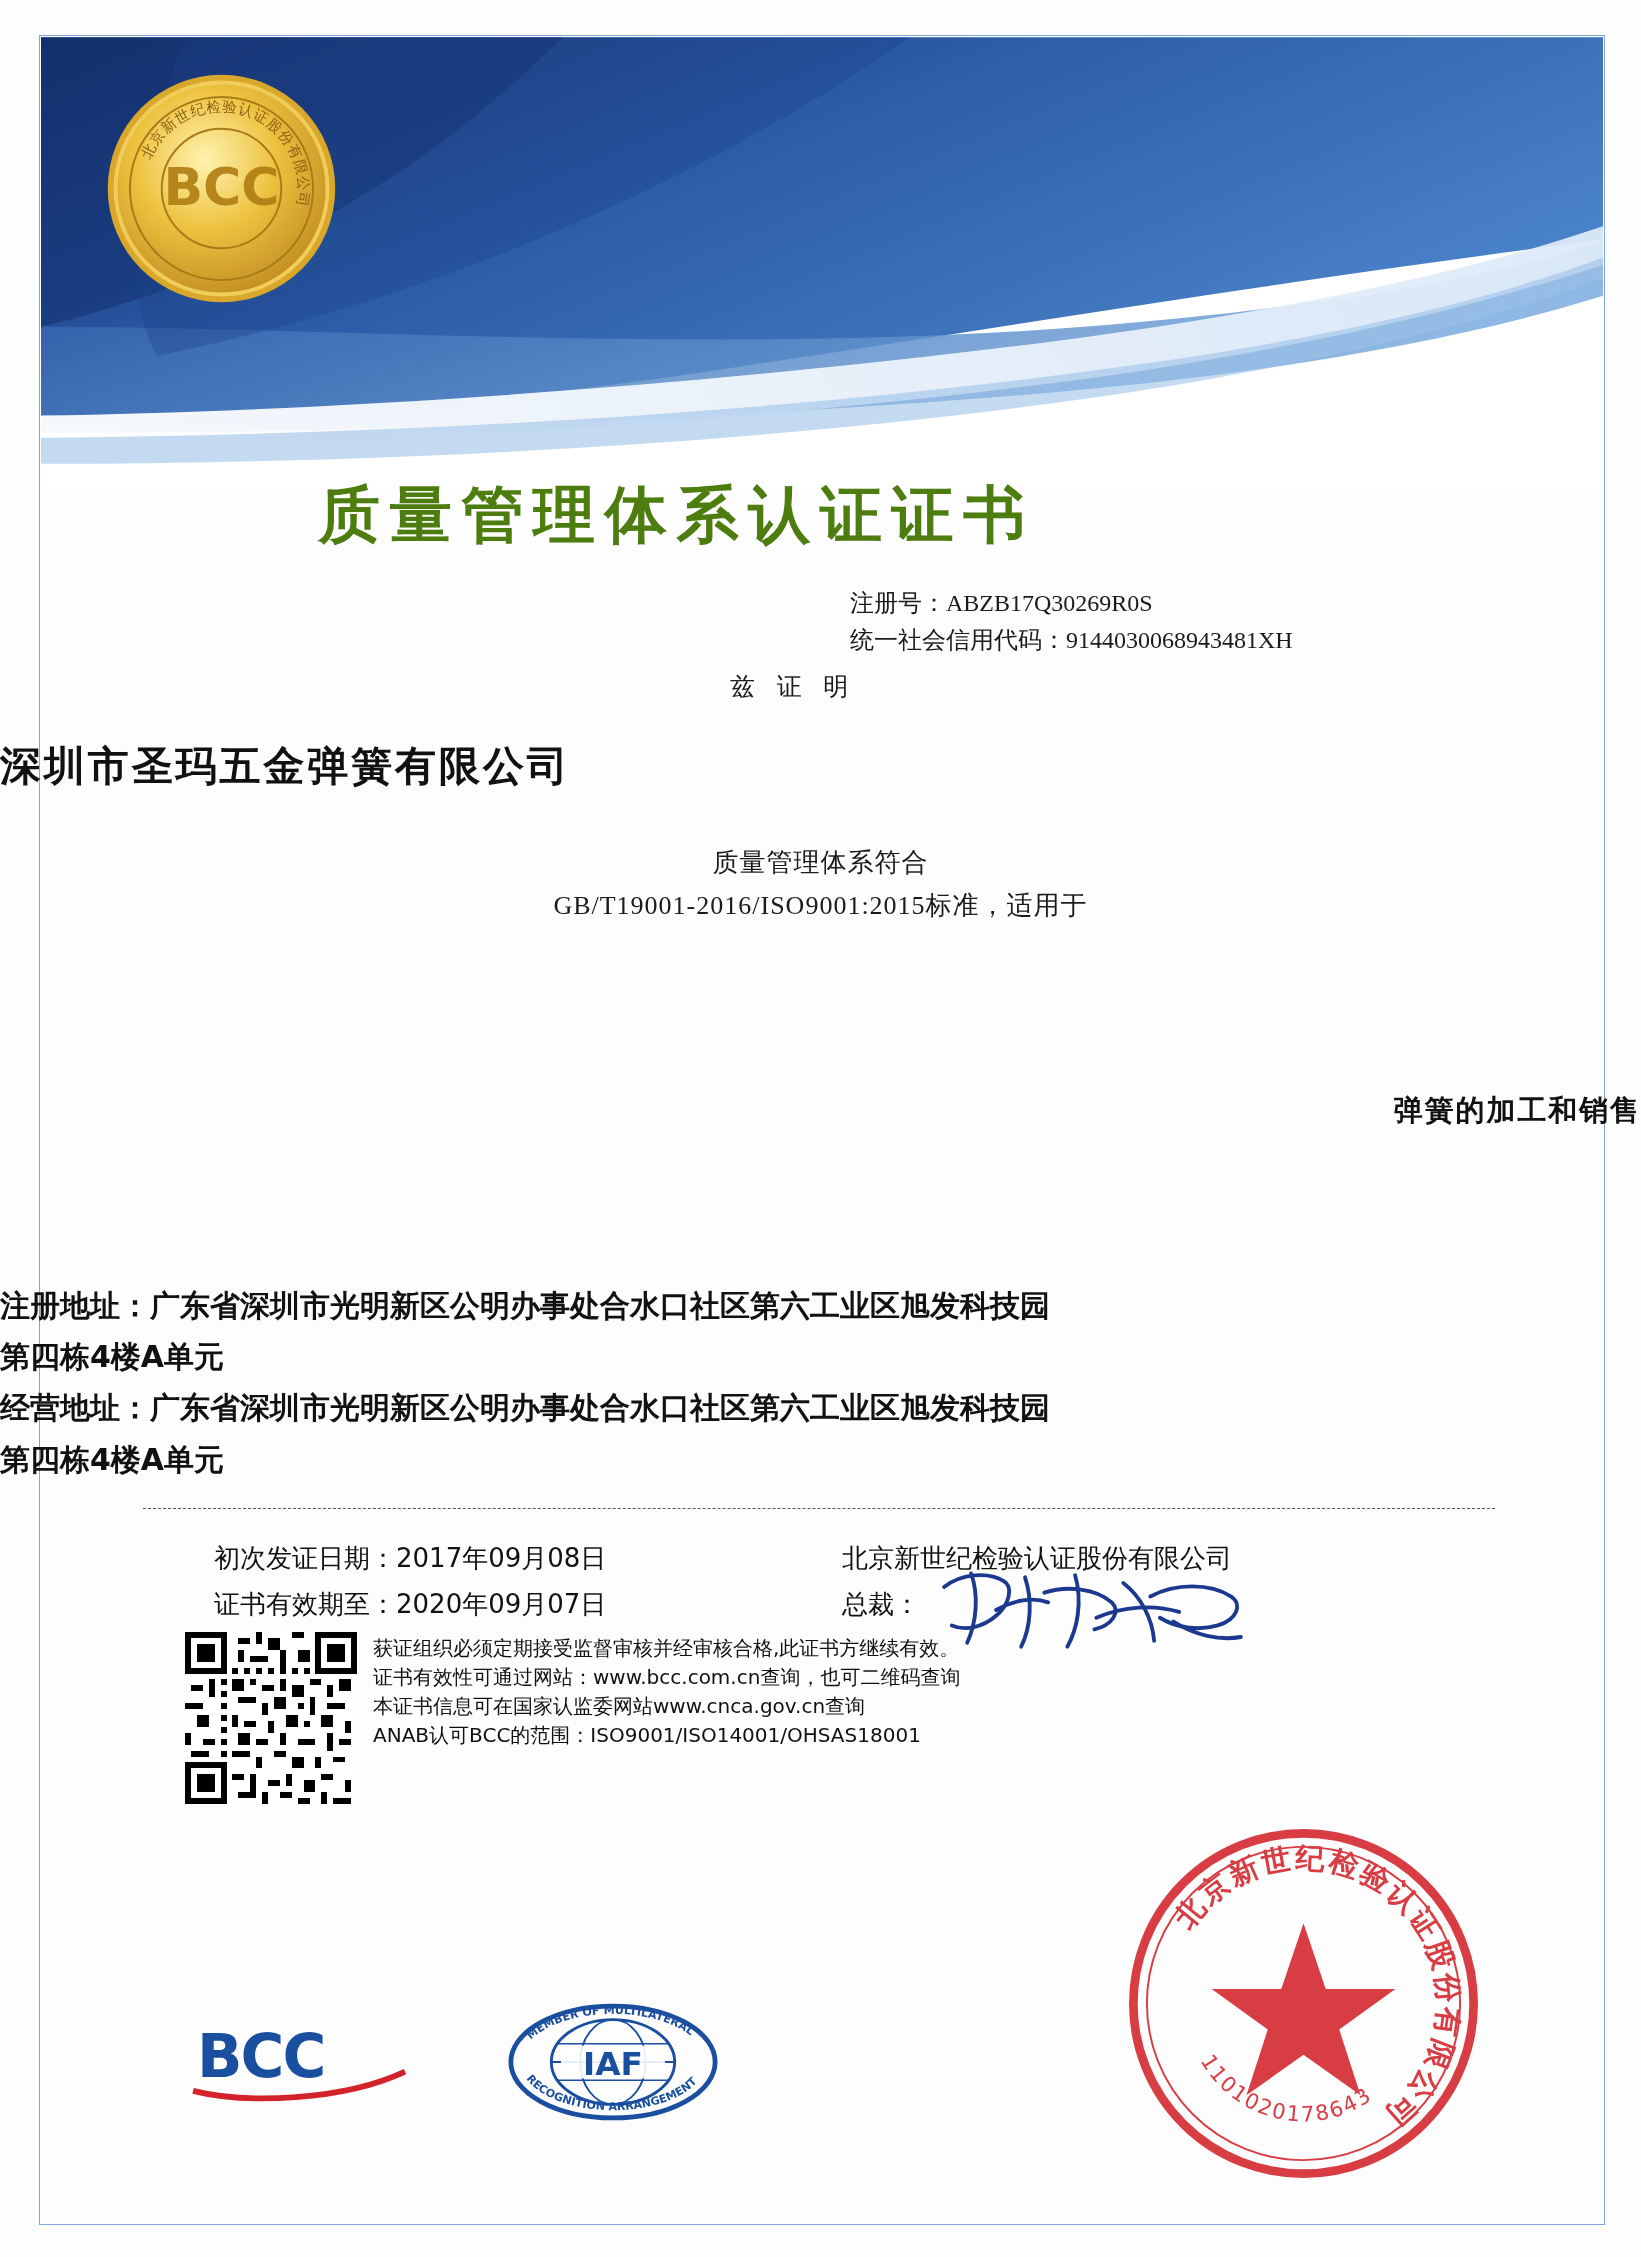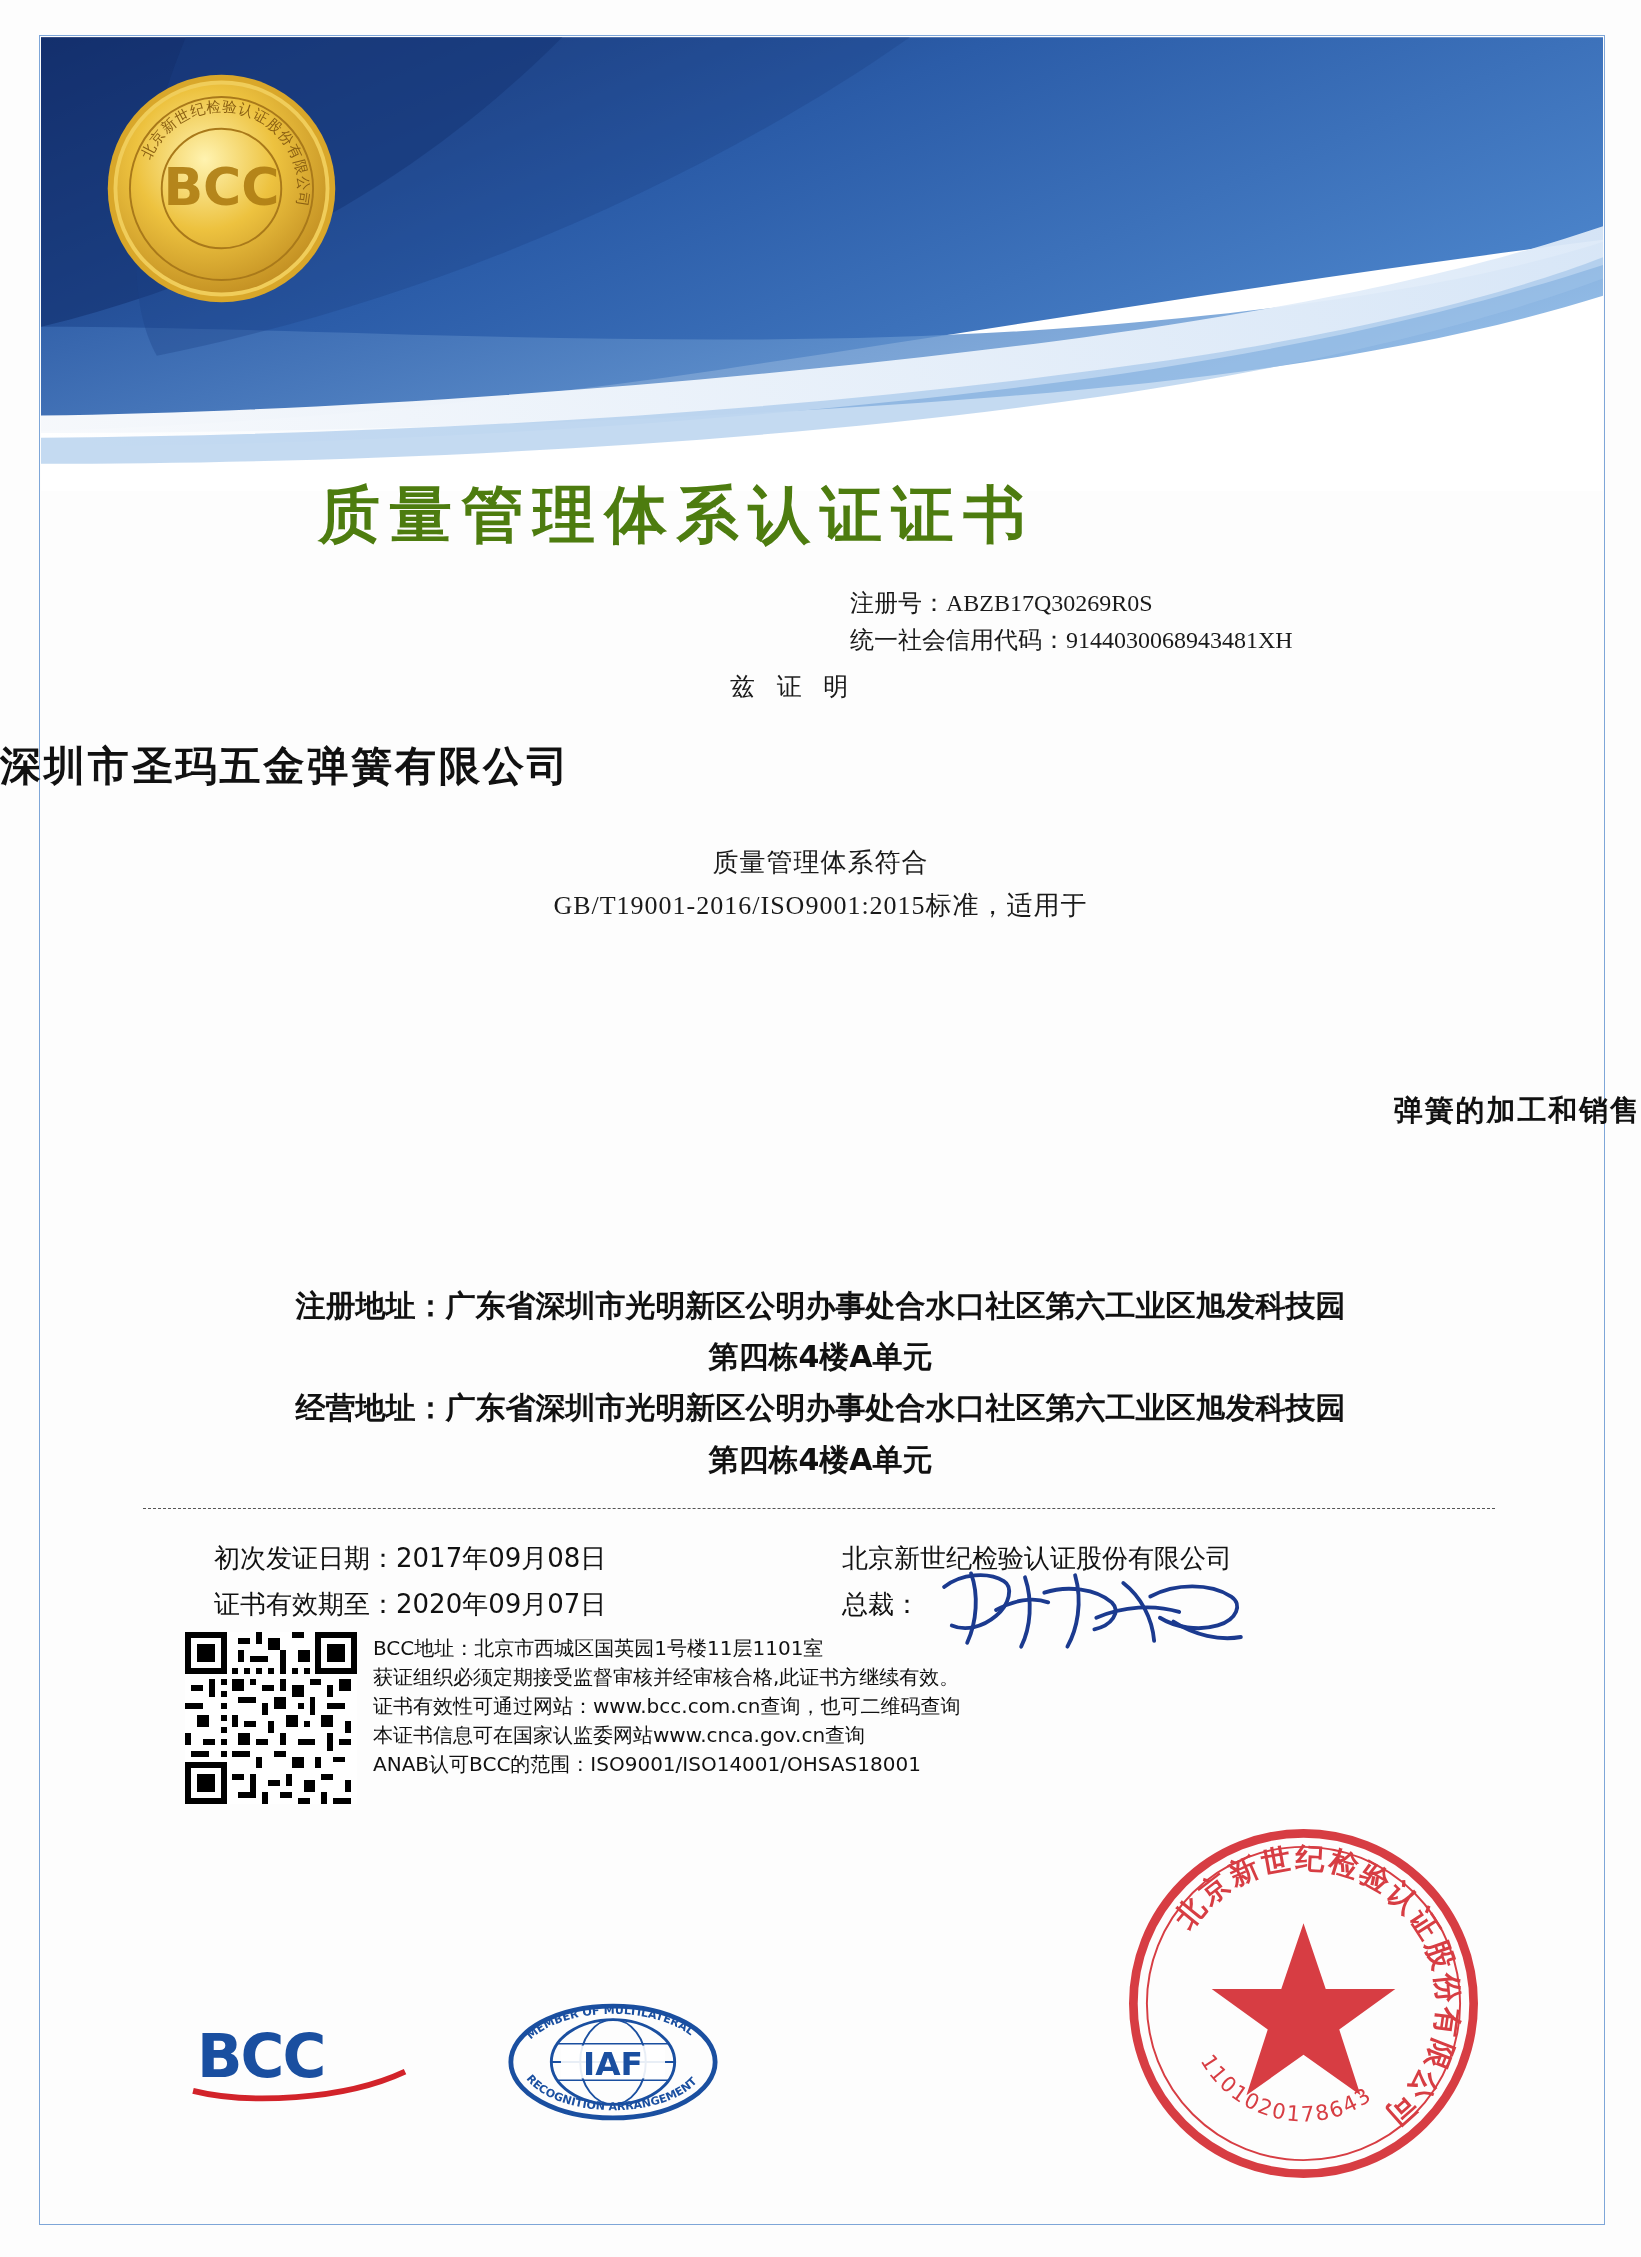--- a/index.html
+++ b/index.html
@@ -123,21 +123,20 @@
     font-weight: bold;
     font-size: 29px;
     letter-spacing: 1.9px;
     color: #111111;
   }
 
   
   .addr {
     position: absolute;
     width: 1641px;
-    text-align: center;
     font-family: "DejaVu Sans", sans-serif;
     font-weight: bold;
     font-size: 30px;
     letter-spacing: 0px;
     color: #111111;
   }
   .addr-1 { left: 0; top: 1286px; }
   .addr-1b { left: 0; top: 1337px; }
   .addr-2 { left: 0; top: 1388px; }
   .addr-2b { left: 0; top: 1440px; }
@@ -467,21 +466,20 @@
           <rect x="13" y="27" width="1" height="2"></rect>
         <rect x="16" y="27" width="2" height="1"></rect>
           <rect x="19" y="28" width="2" height="1"></rect>
         <rect x="23" y="27" width="1" height="2"></rect>
           <rect x="25" y="28" width="3" height="1"></rect>
       </g>
     </svg>
   </div>
 
   <div class="fineprint">
-    <div>BCC地址：北京市西城区国英园1号楼11层1101室</div>
     <div>获证组织必须定期接受监督审核并经审核合格,此证书方继续有效。</div>
     <div>证书有效性可通过网站：www.bcc.com.cn查询，也可二维码查询</div>
     <div>本证书信息可在国家认监委网站www.cnca.gov.cn查询</div>
     <div>ANAB认可BCC的范围：ISO9001/ISO14001/OHSAS18001</div>
   </div>
 
   <div class="red-stamp">
     <svg width="377" height="377" viewBox="0 0 390 390">
       <g opacity="0.88">
         <circle cx="195" cy="195" r="176" fill="none" stroke="#d2232a" stroke-width="9"></circle>

